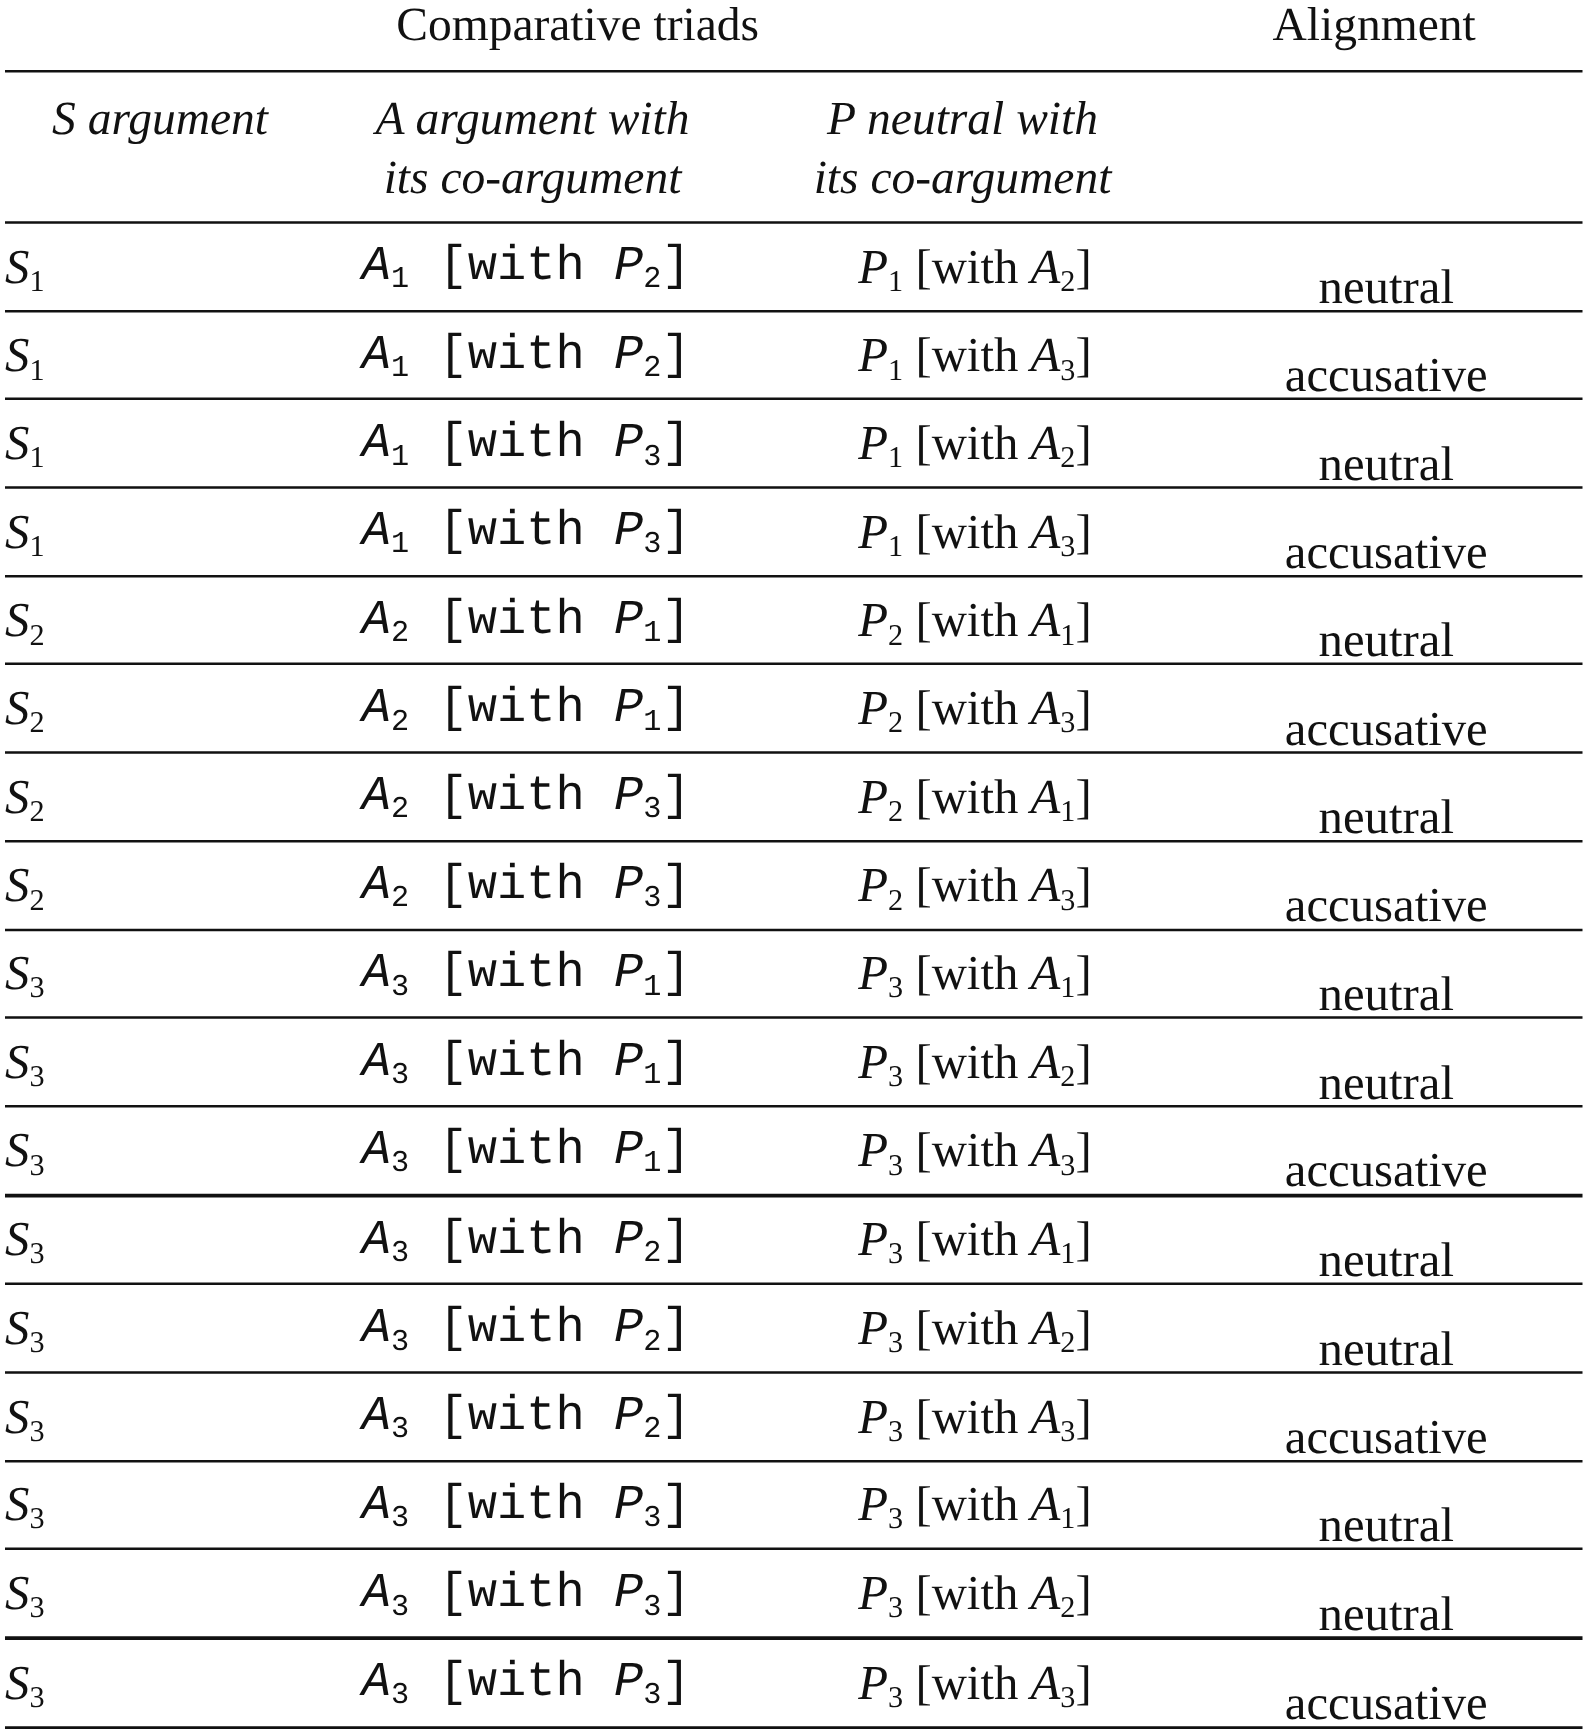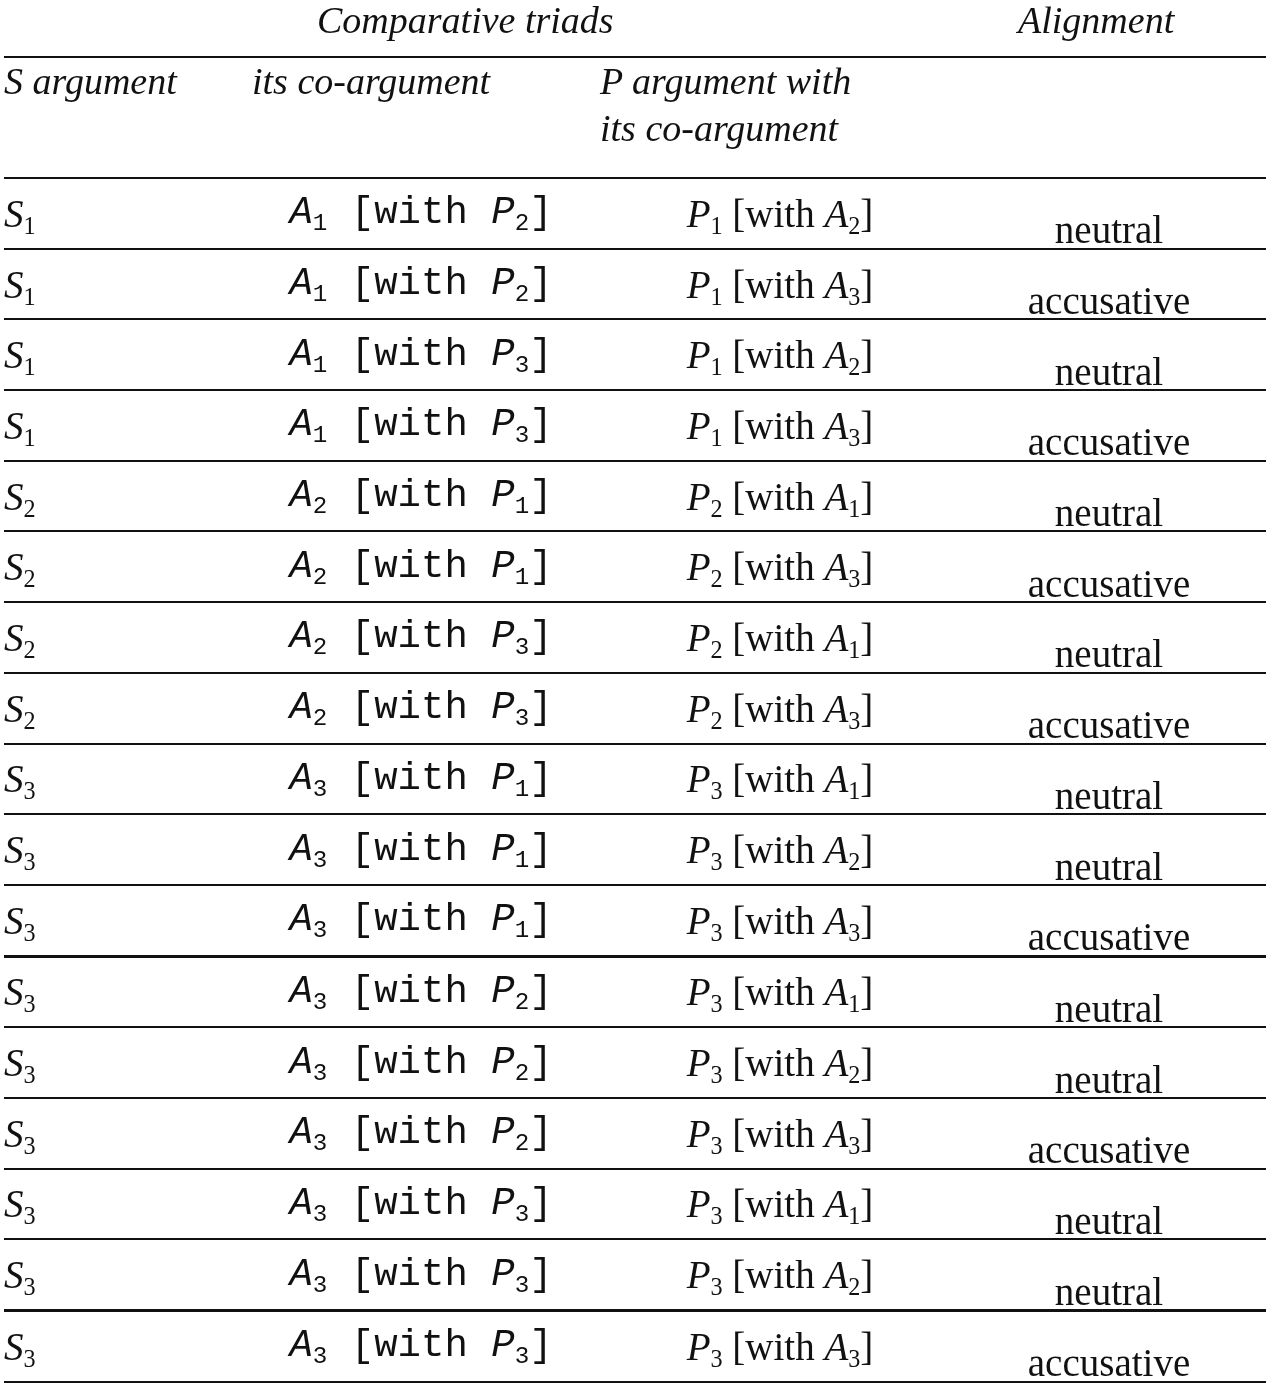--- a/index.html
+++ b/index.html
@@ -4,29 +4,29 @@
 <style>
   html, body { margin: 0; padding: 0; background: #ffffff; }
   body {
     width: 1276px; height: 1383px; overflow: hidden;
     font-family: "Liberation Serif", "DejaVu Serif", serif;
     color: #111111;
   }
   .table-wrap { position: absolute; left: 4px; top: 0; width: 1262px; }
   .super-header {
     position: relative; height: 56px; border-bottom: 2px solid #111;
-    font-style: italic; font-size: 38px;
+    font-size: 38px;
   }
   .super-header .group-label { position: absolute; top: -2px; left: 313px; }
   .super-header .align-label { position: absolute; top: -2px; left: 1014px; }
   .col-header {
     display: flex; height: 119px; border-bottom: 2px solid #111;
     font-style: italic; font-size: 38px; line-height: 47px;
   }
-  .col-header .cell { text-align: left; }
+  .col-header .cell { text-align: center; padding-top: 14px; }
   .c1 { width: 248px; text-align: left; }
   .c2 { width: 348px; text-align: center; }
   .c3 { width: 340px; text-align: center; }
   .c4 { width: 326px; text-align: center; margin-top: 33px; }
   .row {
     display: flex; height: 68.7px; align-items: center;
     border-bottom: 2px solid #111; font-size: 39px;
   }
   .row.thick { border-bottom-width: 3px; }
   .row .cell { box-sizing: border-box; }
@@ -43,24 +43,25 @@
 <div class="table-wrap">
   <div class="super-header">
     <span class="group-label">Comparative triads</span>
     <span class="align-label">Alignment</span>
   </div>
   <div class="col-header">
     <div class="cell c1">
       <div>S argument</div>
     </div>
     <div class="cell c2">
+      <div>A argument with</div>
       <div>its co-argument</div>
     </div>
     <div class="cell c3">
-      <div>P argument with</div>
+      <div>P neutral with</div>
       <div>its co-argument</div>
     </div>
     <div class="cell c4"></div>
   </div>
   <div id="rows">
       <div class="row">
         <div class="cell c1"><i class="v">S</i><sub>1</sub></div>
         <div class="cell c2"><i class="v">A</i><sub>1</sub> [<span>with</span> <i class="v">P</i><sub>2</sub>]</div>
         <div class="cell c3"><i class="v">P</i><sub>1</sub> [<span>with</span> <i class="v">A</i><sub>2</sub>]</div>
         <div class="cell c4">neutral</div>

